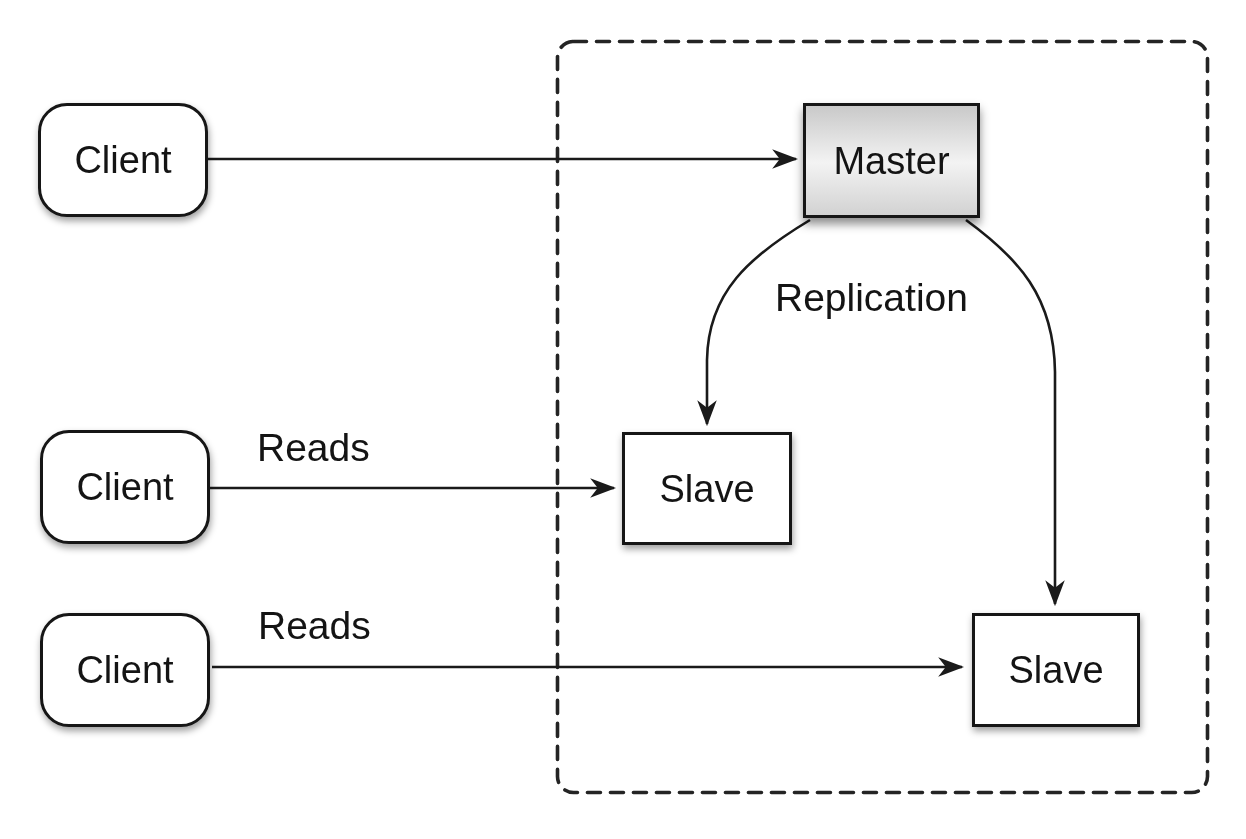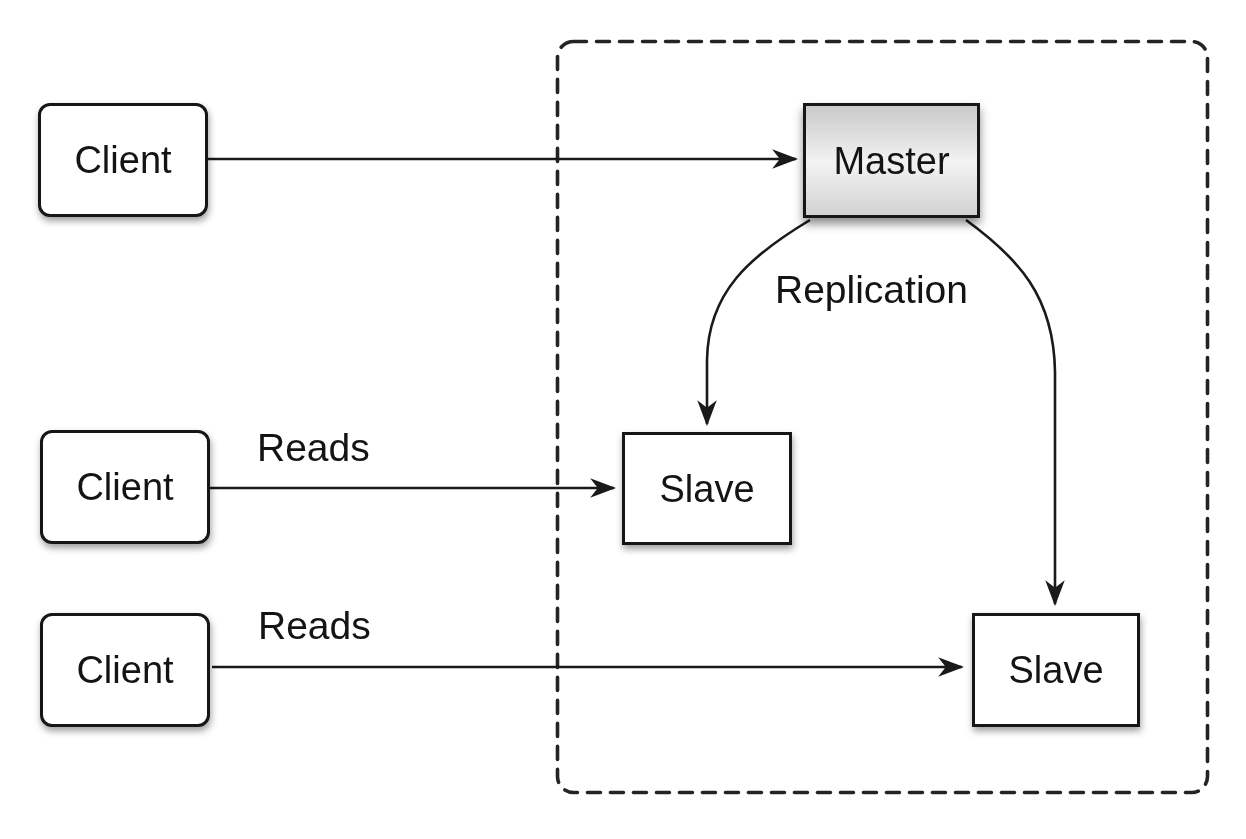--- a/index.html
+++ b/index.html
@@ -34,21 +34,21 @@
     color: #141414;
     font-size: 38px;
     line-height: 1;
     box-shadow: 1px 4px 7px rgba(0,0,0,0.38);
     z-index: 2;
   }
   .node.client {
     left: 0; 
     width: 170px;
     height: 114px;
-    border-radius: 12px;
+    border-radius: 29px;
   }
   .client.c1 { left: 38px;  top: 103px; }
   .client.c2 { left: 40px;  top: 430px; }
   .client.c3 { left: 40px;  top: 613px; }
   .node.master {
     left: 803px;
     top: 103px;
     width: 177px;
     height: 115px;
     background: linear-gradient(180deg, #c9c9c9 0%, #f3f3f3 52%, #d2d2d2 100%);
@@ -61,21 +61,21 @@
     position: absolute;
     color: #141414;
     font-size: 39px;
     line-height: 1;
     white-space: nowrap;
     z-index: 3;
   }
   .lbl-reads-writes { left: 257px; top: 102px; }
   .lbl-reads-mid    { left: 257px; top: 428px; }
   .lbl-reads-bottom { left: 258px; top: 606px; }
-  .lbl-replication  { left: 775px; top: 270px; }
+  .lbl-replication  { left: 775px; top: 278px; }
 </style>
 </head>
 <body>
 
 <div class="canvas">
 
   <svg class="edges-svg" viewBox="0 0 1246 839" xmlns="http://www.w3.org/2000/svg">
     <defs>
       <marker id="arrow" viewBox="0 0 12 9" refX="11" refY="4.5" markerWidth="26" markerHeight="19.5" markerUnits="userSpaceOnUse" orient="auto">
         <path d="M0,0 L12,4.5 L0,9 L3.5,4.5 Z" fill="#1a1a1a"></path>

